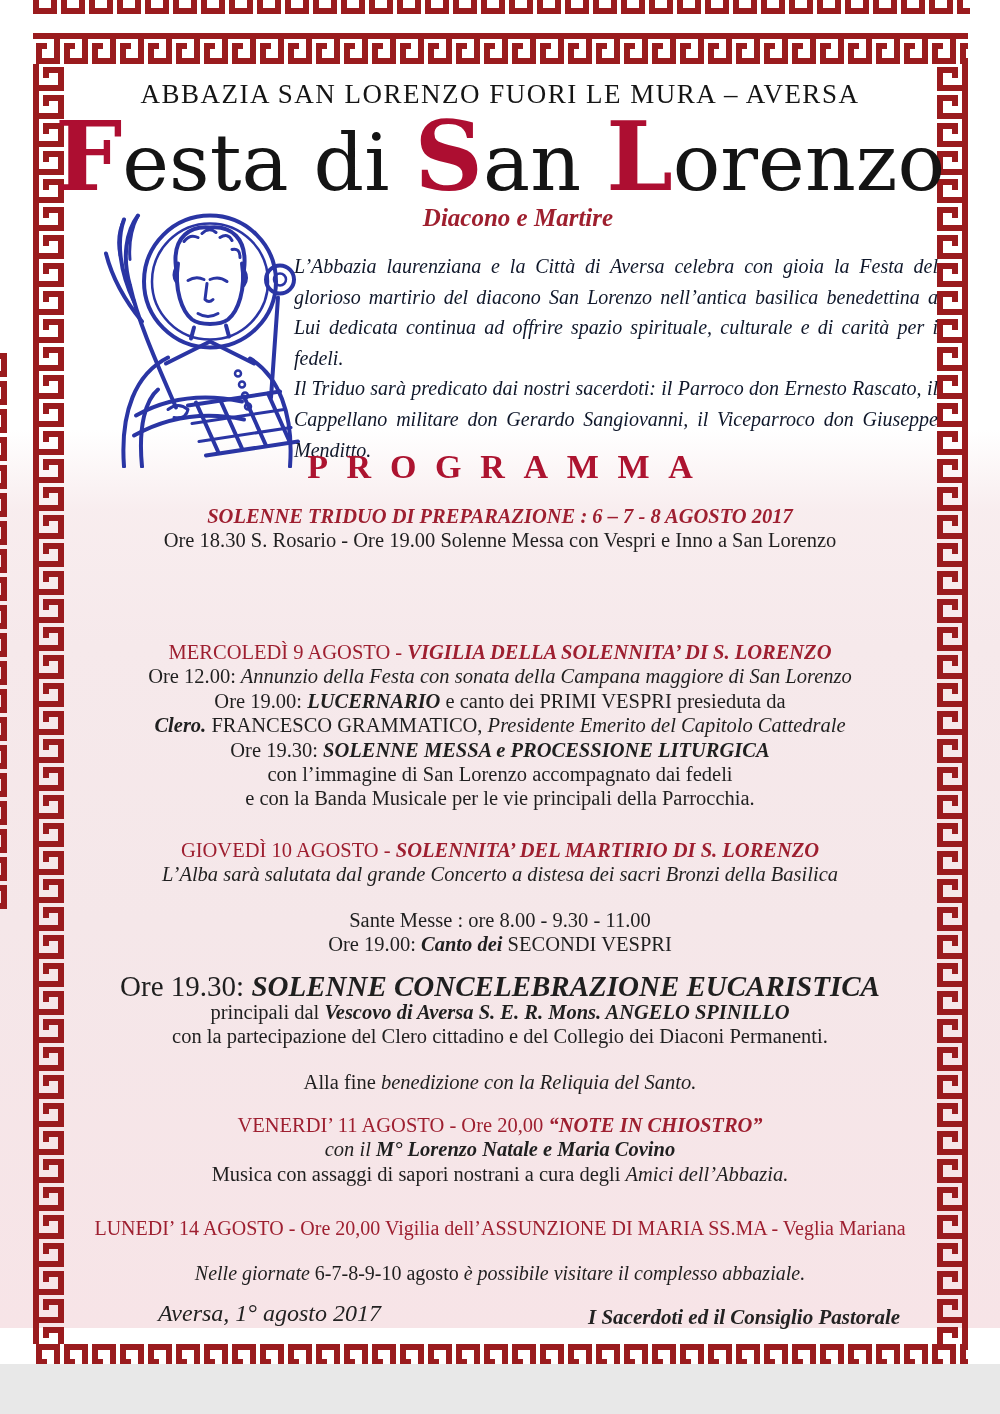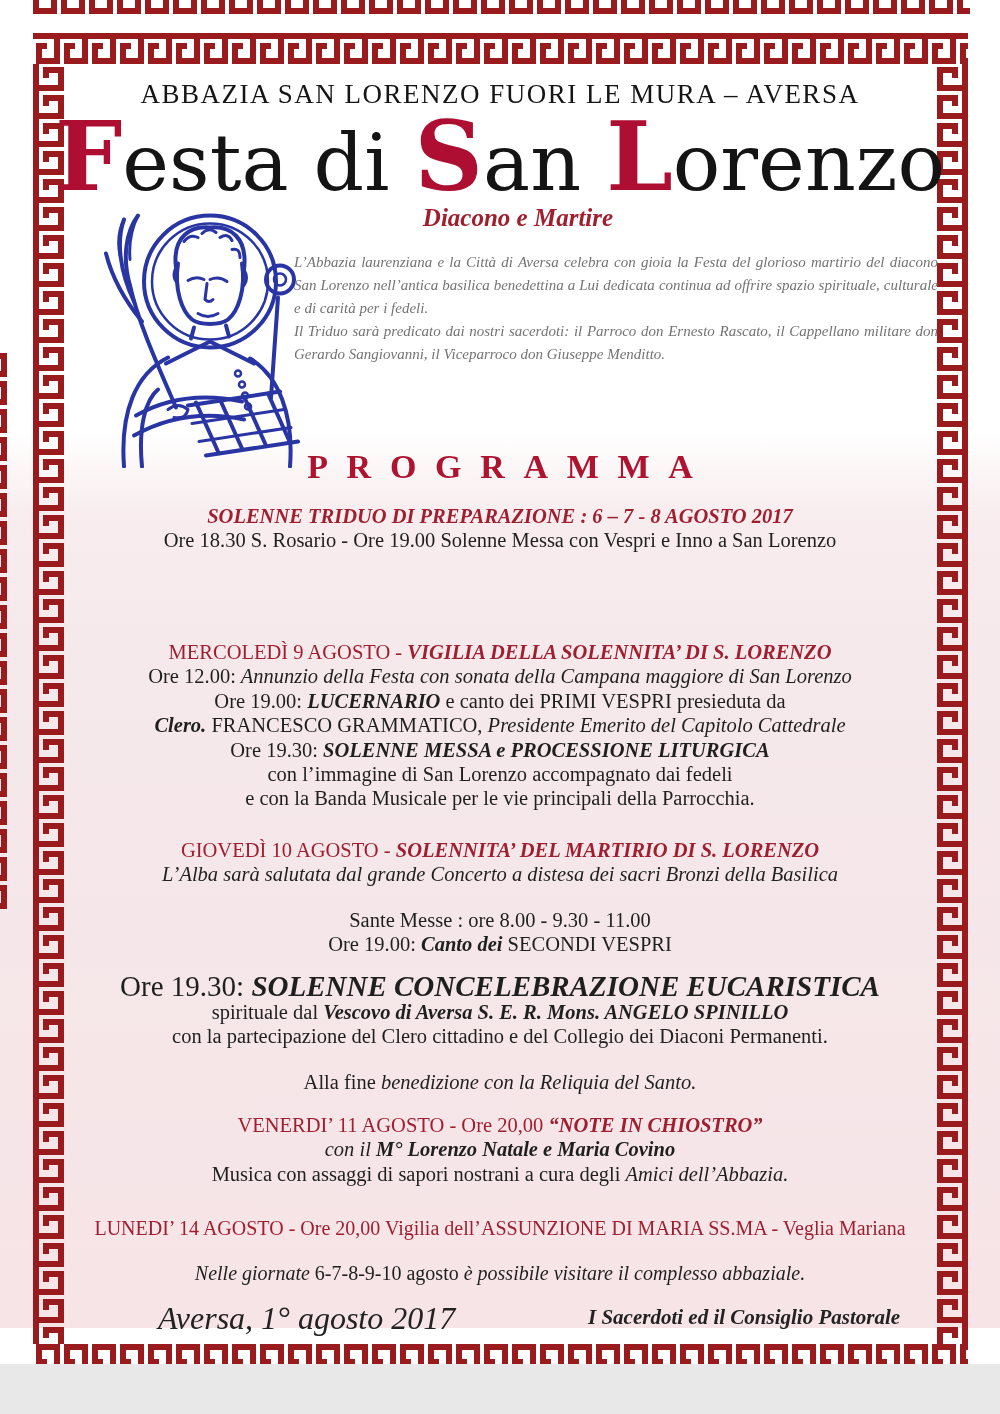--- a/index.html
+++ b/index.html
@@ -27,22 +27,22 @@
   .main-title .seg-init{color:#ad0e31;font-size:1.2em;}
   .subtitle{
     position:absolute;top:204px;left:0;right:0;text-align:center;
     font-size:25px;font-weight:700;font-style:italic;color:#9e1f2e;padding-left:36px;
   }
   
   .saint{position:absolute;left:72px;top:200px;width:230px;height:268px;}
   
   .intro{
     position:absolute;left:294px;top:251px;width:644px;
-    font-style:italic;font-size:15px;line-height:1.53;text-align:justify;
-    color:#737373;
+    font-style:italic;font-size:20px;line-height:1.53;text-align:justify;
+    color:#0f172a;
   }
   .intro p{margin:0;}
   
   .programma{
     position:absolute;top:448px;left:0;right:0;text-align:center;
     font-size:34px;font-weight:700;color:#ad1430;
     letter-spacing:.55em;text-indent:.55em;
   }
   
   .block{
@@ -60,21 +60,21 @@
   .block-triduo{top:504px;}
   .block-domenica{top:566px;}
   .block-mercoledi{top:640px;}
   .block-giovedi{top:838px;}
   .block-concelebrazione{top:973px;}
   .block-venerdi{top:1113px;}
   .block-lunedi{top:1216px;font-size:20px;}
   
   .footer-place{
     position:absolute;left:158px;top:1300px;
-    font-style:italic;font-size:32px;color:#222;
+    font-style:italic;font-size:24px;color:#222;
   }
   .footer-signature{
     position:absolute;left:588px;top:1305px;
     font-style:italic;font-weight:700;font-size:21px;color:#222;
   }
 </style>
 </head>
 <body>
 
 <div class="page">
@@ -211,21 +211,21 @@
       <div class="line"><span class="seg-r">e con la Banda Musicale per le vie principali della Parrocchia.</span></div>
     </div>
   <div class="block block-giovedi">
       <div class="line red"><span class="seg-b">GIOVEDÌ 10 AGOSTO - </span><span class="seg-bi">SOLENNITA’ DEL MARTIRIO DI S. LORENZO</span></div>
       <div class="line"><span class="seg-i">L’Alba sarà salutata dal grande Concerto a distesa dei sacri Bronzi della Basilica</span></div>
       <div class="line gap"><span class="seg-b">Sante Messe</span><span class="seg-r"> : ore </span><span class="seg-b">8.00 -  9.30 - 11.00</span></div>
       <div class="line"><span class="seg-b">Ore 19.00: </span><span class="seg-bi">Canto dei</span><span class="seg-r">  SECONDI VESPRI</span></div>
     </div>
   <div class="block block-concelebrazione">
       <div class="line big"><span class="seg-b">Ore 19.30:  </span><span class="seg-bi">SOLENNE CONCELEBRAZIONE EUCARISTICA</span></div>
-      <div class="line"><span class="seg-r">spirituale dal  </span><span class="seg-bi">Vescovo  di Aversa</span><span class="seg-r">  </span><span class="seg-bi">S. E. R. Mons. ANGELO SPINILLO</span></div>
+      <div class="line"><span class="seg-r">principali dal  </span><span class="seg-bi">Vescovo  di Aversa</span><span class="seg-r">  </span><span class="seg-bi">S. E. R. Mons. ANGELO SPINILLO</span></div>
       <div class="line"><span class="seg-r">con la partecipazione del  Clero cittadino e  del Collegio dei Diaconi Permanenti.</span></div>
       <div class="line gap"><span class="seg-r">Alla fine </span><span class="seg-i">benedizione con la Reliquia del Santo.</span></div>
     </div>
   <div class="block block-venerdi">
       <div class="line red"><span class="seg-b">VENERDI’ 11 AGOSTO - Ore 20,00  </span><span class="seg-bi">“NOTE IN CHIOSTRO”</span></div>
       <div class="line"><span class="seg-i">con il </span><span class="seg-bi">M° Lorenzo Natale e Maria Covino</span></div>
       <div class="line"><span class="seg-r">Musica con assaggi di sapori nostrani a cura degli </span><span class="seg-i">Amici dell’Abbazia.</span></div>
     </div>
   <div class="block block-lunedi">
       <div class="line red"><span class="seg-b">LUNEDI’ 14 AGOSTO - Ore 20,00  Vigilia dell’ASSUNZIONE DI MARIA SS.MA - Veglia Mariana</span></div>

